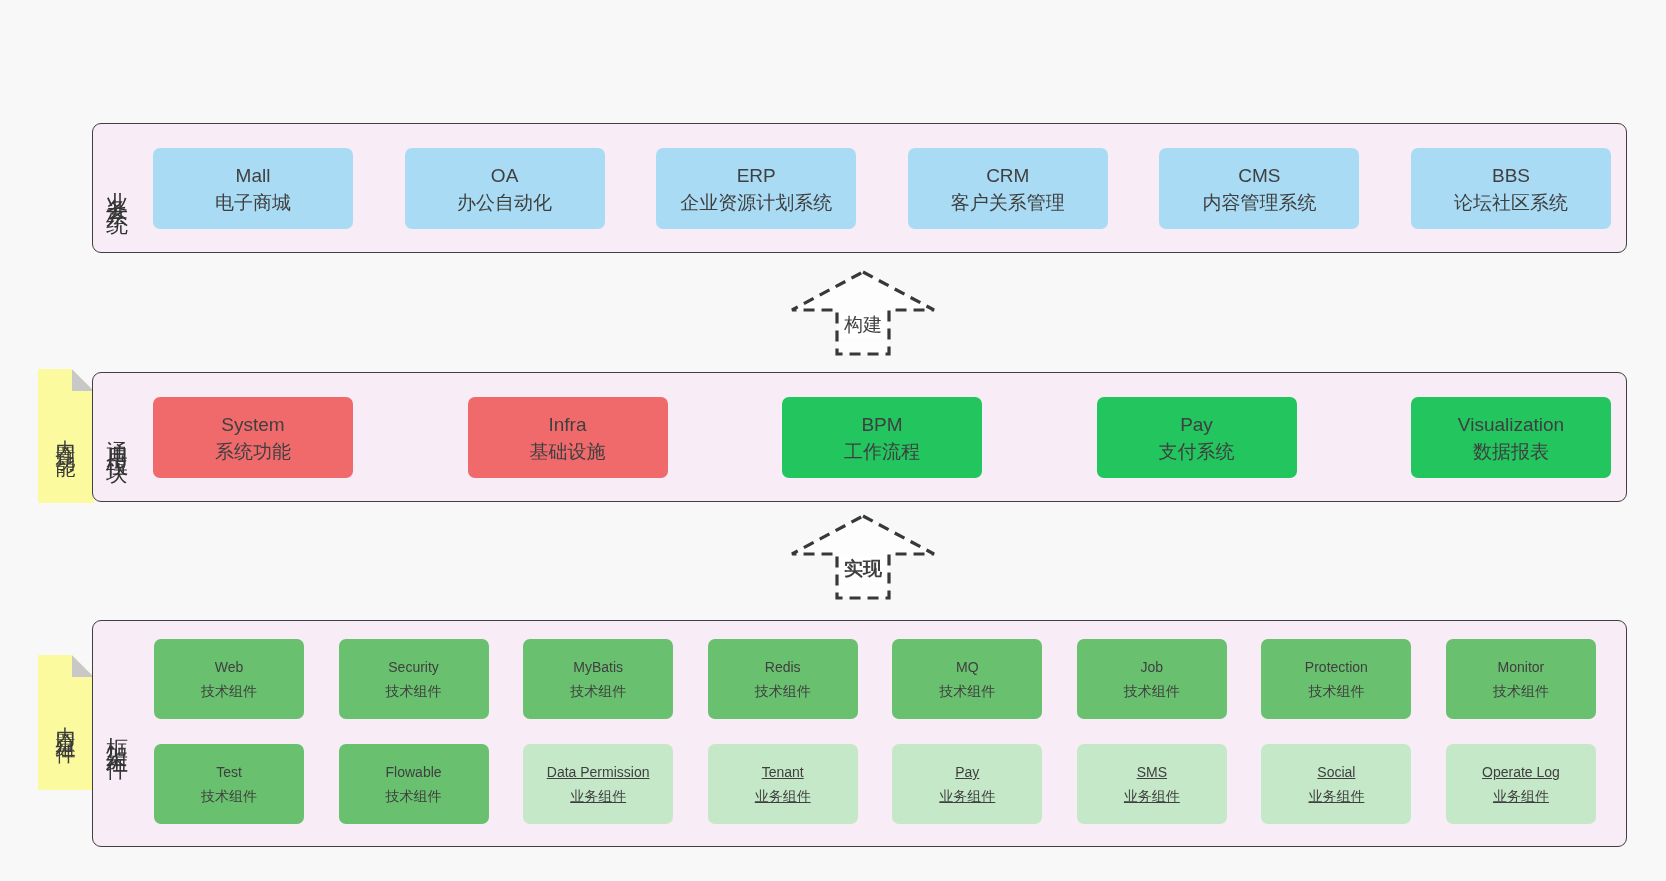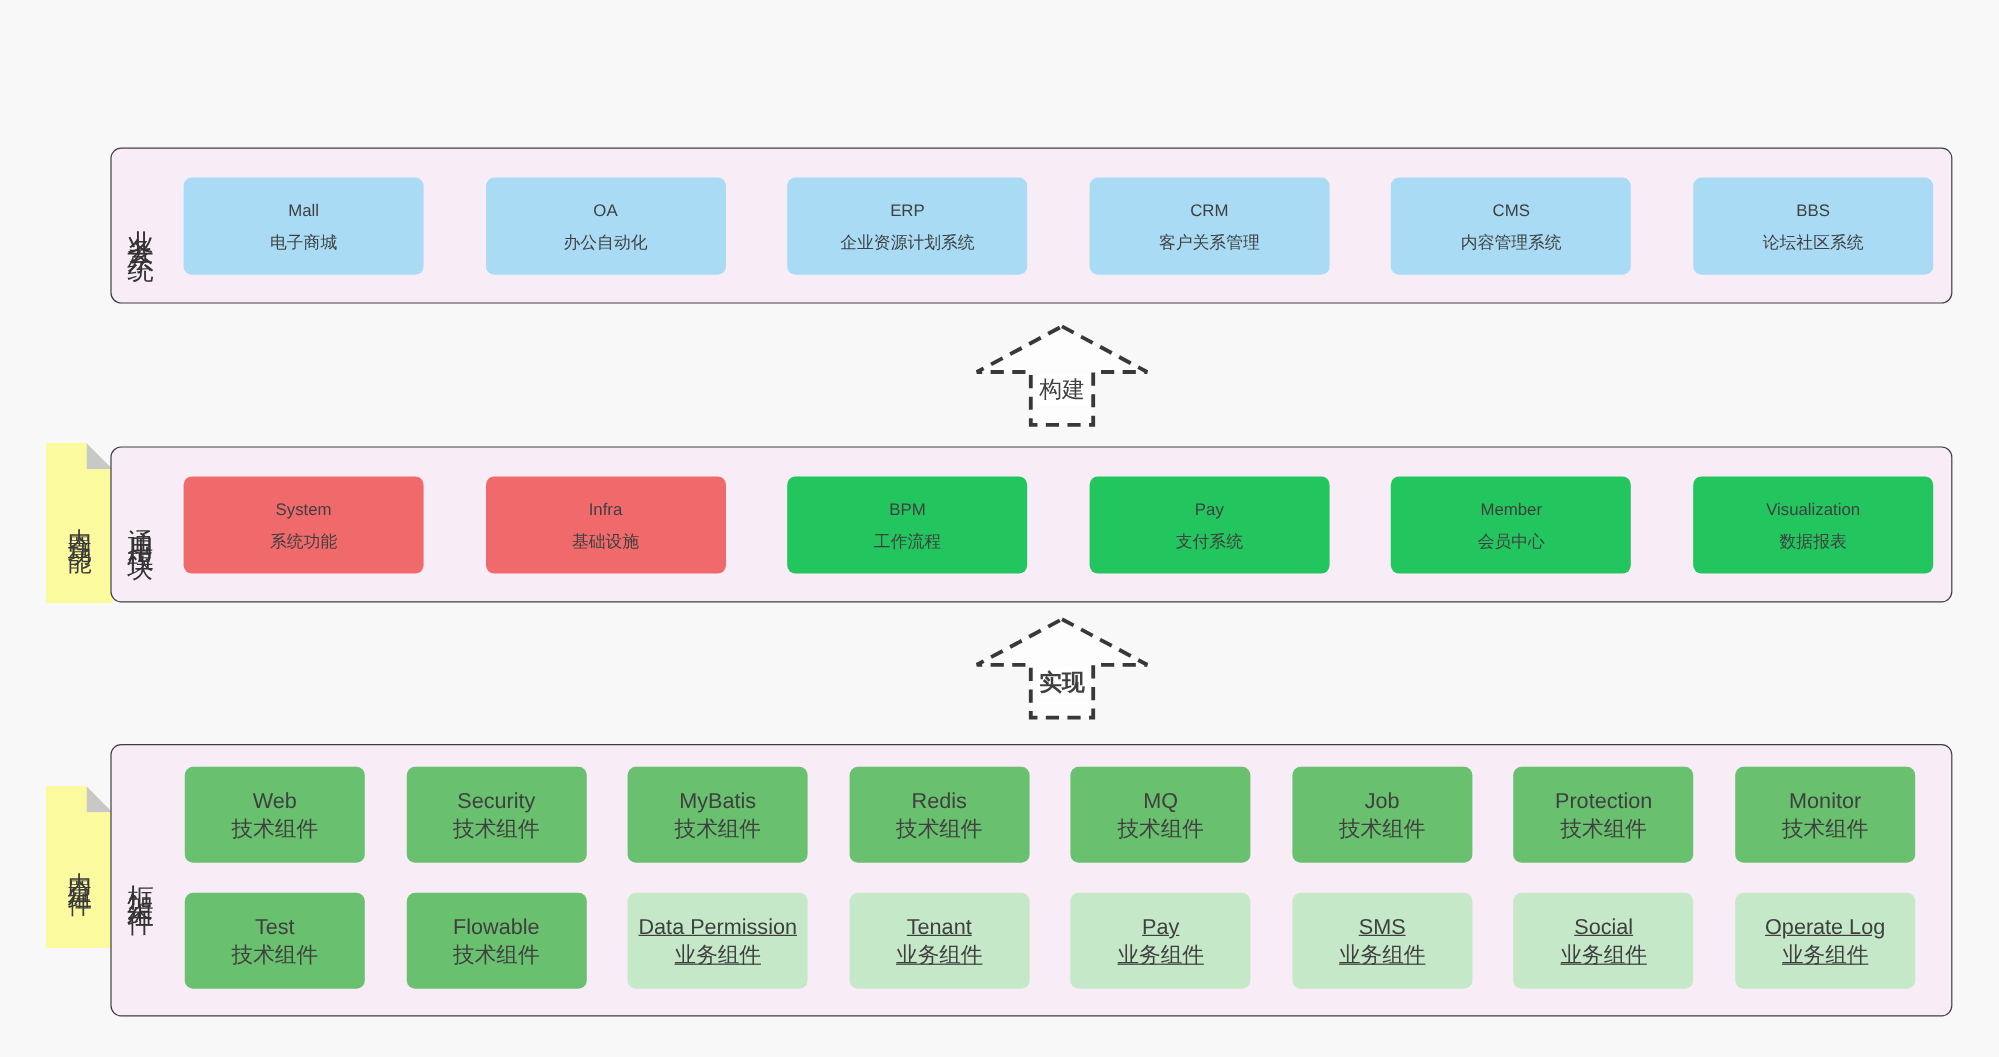--- a/index.html
+++ b/index.html
@@ -30,22 +30,22 @@
   .row{position:absolute;display:flex;justify-content:space-between;}
   .row-6{left:60px;right:15px;top:24px;}
   .row-a{left:61px;right:30px;top:18px;}
   .row-b{left:61px;right:30px;top:123px;}
 
   .box{
     box-sizing:border-box;border-radius:7px;
     display:flex;flex-direction:column;align-items:center;justify-content:center;
     text-align:center;color:#3F3F3F;
   }
-  .b6{width:200px;height:81px;font-size:14px;line-height:27px;}
-  .b8{width:150px;height:80px;font-size:18px;line-height:24px;}
+  .b6{width:200px;height:81px;font-size:19px;line-height:27px;}
+  .b8{width:150px;height:80px;font-size:14px;line-height:24px;}
   .blue{background:#A9DCF4;}
   .red{background:#F06A6C;}
   .pink{background:#22c55e;}
   .green{background:#69C06E;}
   .lgreen{background:#C5E8C8;text-decoration:underline;}
 
   
   .note{
     position:absolute;left:38px;width:56px;background:#FBFA9E;z-index:1;
     clip-path:polygon(0 0, calc(100% - 22px) 0, 100% 22px, 100% 100%, 0 100%);
@@ -56,21 +56,21 @@
     position:absolute;top:0;right:0;width:22px;height:22px;background:#C8C8C8;
     clip-path:polygon(0 0,100% 100%,0 100%);
   }
   .note .ntext{
     position:absolute;inset:0;display:flex;align-items:center;justify-content:center;
     font-size:20px;color:#3A3A3A;
   }
   .note .ntext span{writing-mode:vertical-lr;text-orientation:upright;letter-spacing:6px;line-height:1;}
 
   
-  .arrow{position:absolute;width:150px;height:90px;left:810px;z-index:2;}
+  .arrow{position:absolute;width:150px;height:90px;left:788px;z-index:2;}
   .arrow-build{top:268px;}
   .arrow-implement{top:512px;font-weight:bold;}
   .arrow svg{position:absolute;inset:0;display:block;}
   .alabel{
     position:absolute;left:50%;top:44px;transform:translateX(-50%);
     background:#FFFFFF;padding:0 3px;font-size:19px;color:#3F3F3F;white-space:nowrap;
   }
 </style>
 </head>
 <body>
@@ -144,24 +144,20 @@
       </div>
       <div class="box b6 pink">
         <div>BPM</div>
         <div>工作流程</div>
       </div>
       <div class="box b6 pink">
         <div>Pay</div>
         <div>支付系统</div>
       </div>
       <div class="box b6 pink">
-        <div>Member</div>
-        <div>会员中心</div>
-      </div>
-      <div class="box b6 pink">
         <div>Visualization</div>
         <div>数据报表</div>
       </div>
     </div>
   </section>
 
   <div class="arrow arrow-implement">
     <svg viewBox="0 0 150 90">
       <path d="M75,4 L146,42 L101,42 L101,86 L49,86 L49,42 L4,42 Z" fill="#FDFDFD" stroke="#383838" stroke-width="3.2" stroke-dasharray="11 7" stroke-linecap="butt"></path>
     </svg>

